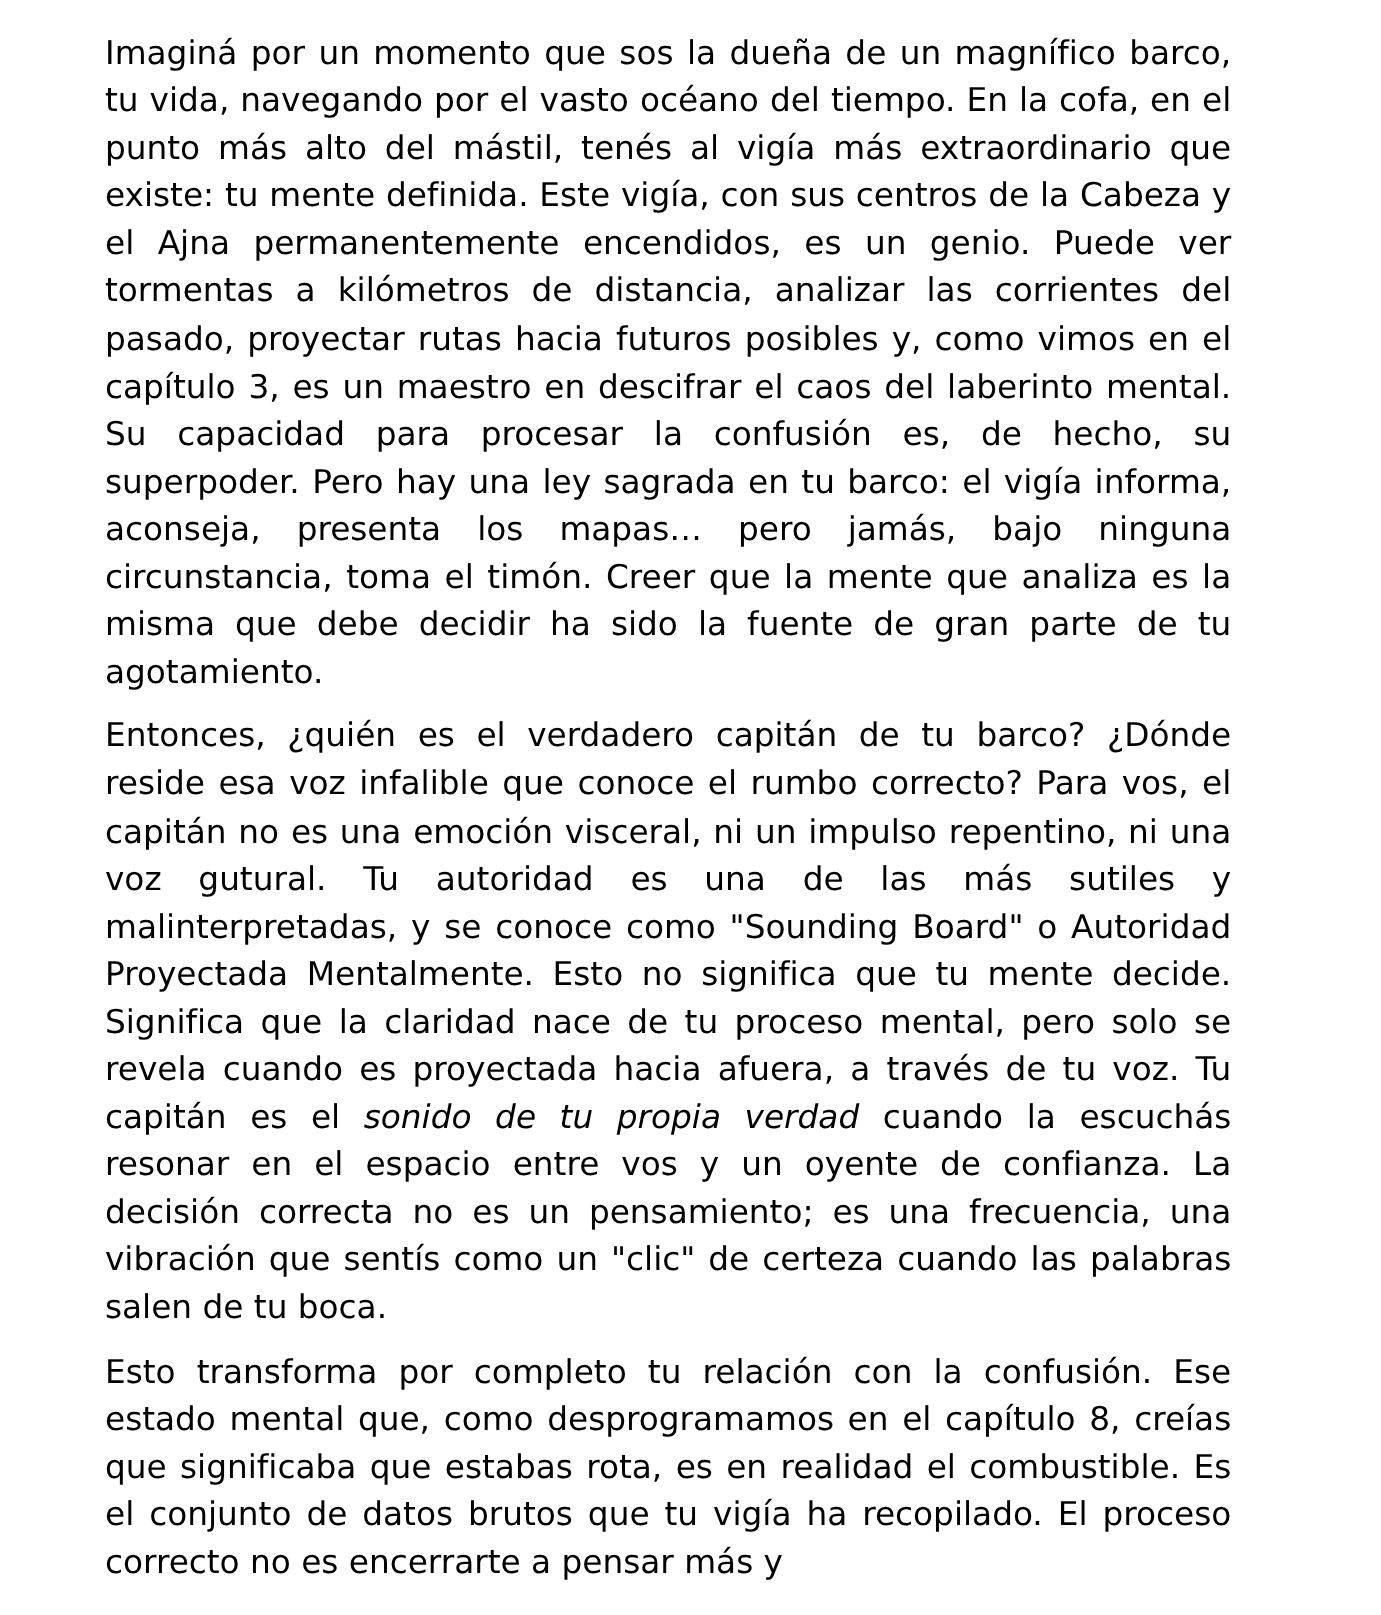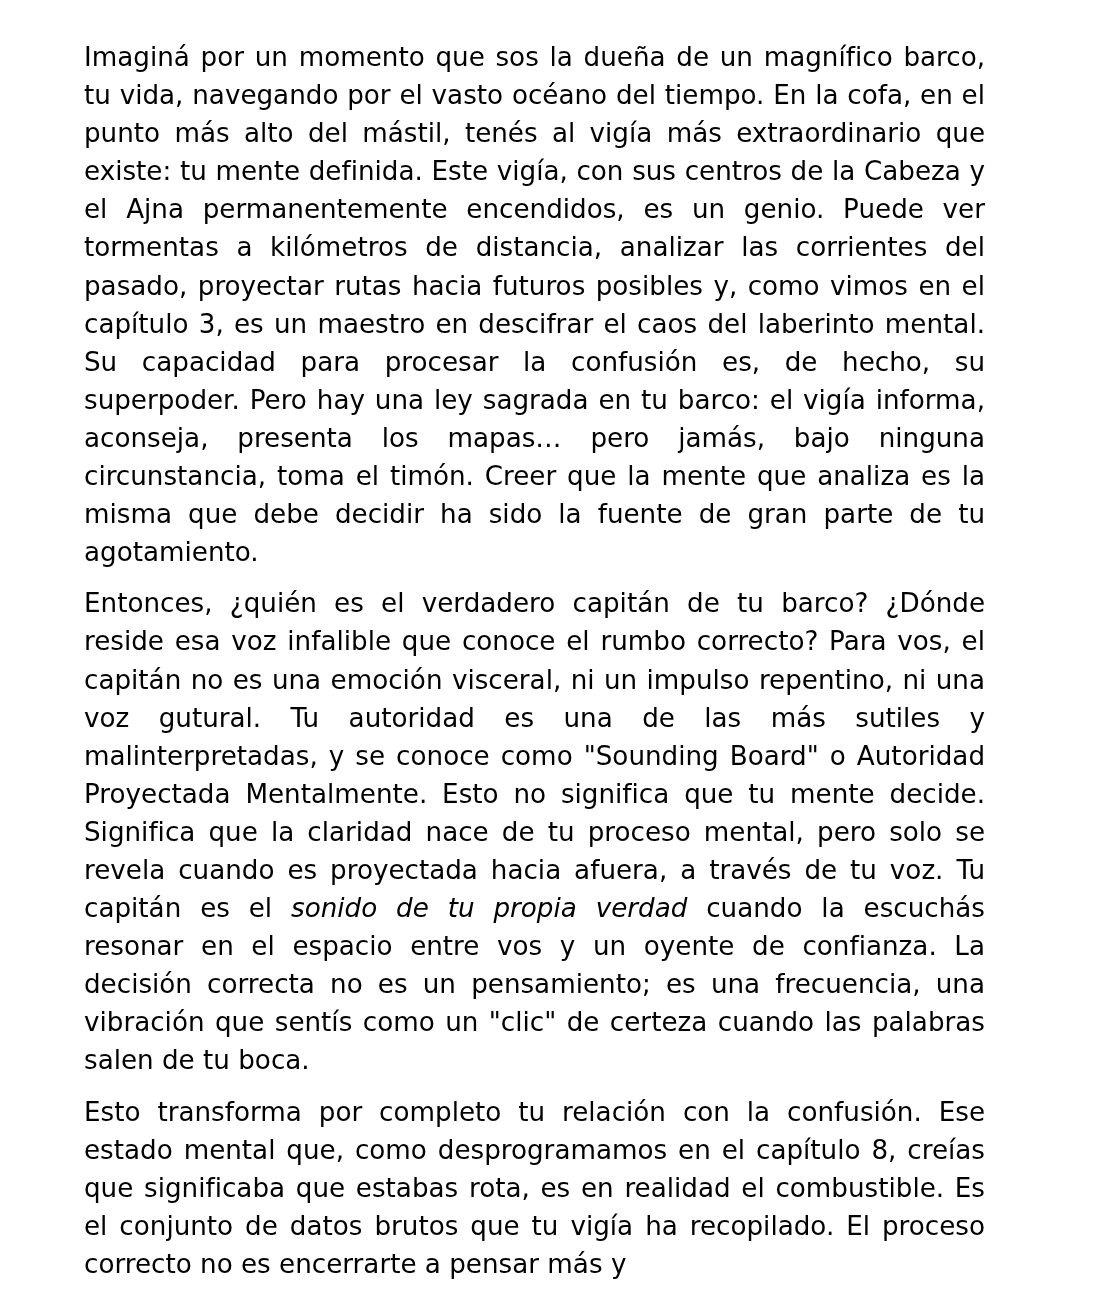--- a/index.html
+++ b/index.html
@@ -14,21 +14,21 @@
     width: 1105px;
     height: 1292px;
     background: #ffffff;
     overflow: hidden;
     box-sizing: border-box;
   }
 
   .text-column {
     position: absolute;
     left: 84px;
-    top: 38px;
+    top: 24px;
     width: 901px;
   }
 
   .para {
     font-family: "DejaVu Sans", sans-serif;
     font-size: 26.2px;
     line-height: 38.1px;
     color: #000000;
     text-align: justify;
     text-justify: inter-word;

